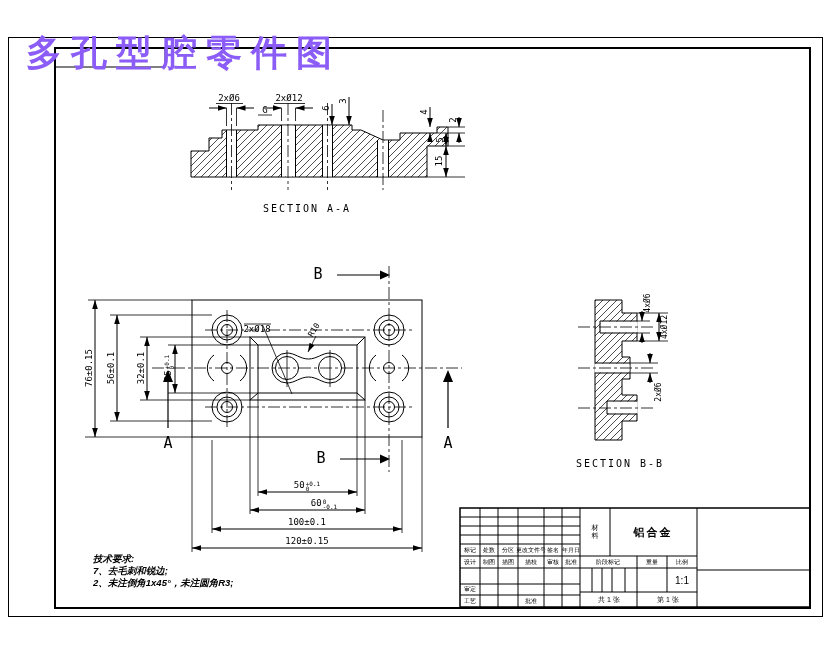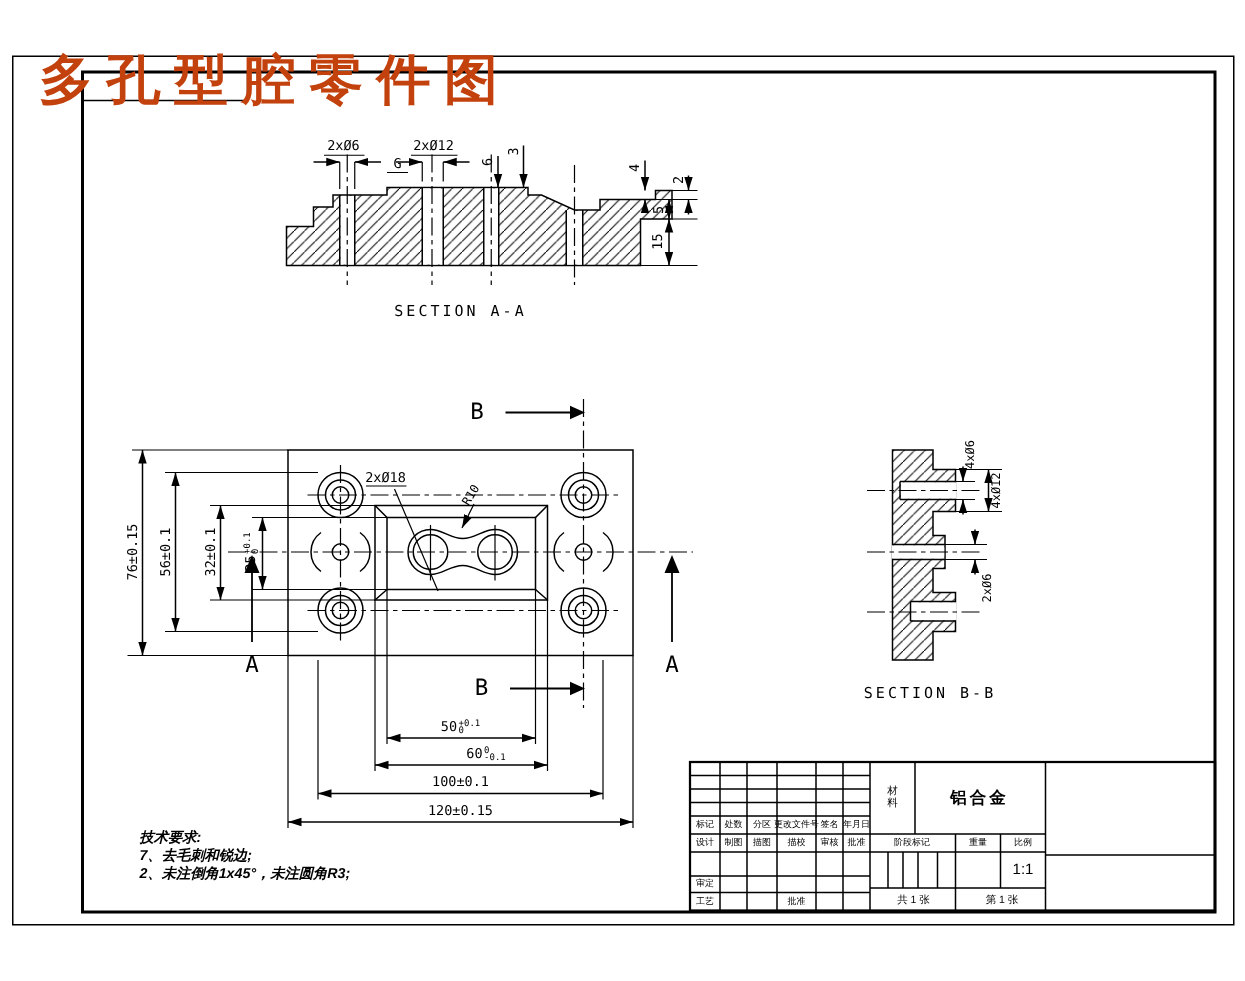--- a/index.html
+++ b/index.html
@@ -11,21 +11,21 @@
   .rot{transform:translate(-50%,-50%) rotate(-90deg);}
   .rot60{transform:translate(-50%,-50%) rotate(-58deg);}
   .dim{font-family:"DejaVu Sans Mono",monospace;font-size:9px;}
   .dimsm{font-family:"DejaVu Sans Mono",monospace;font-size:8px;}
   .tolcol{display:inline-flex;flex-direction:column;vertical-align:middle;
           font-size:6px;line-height:5px;font-style:normal;margin-left:1px;}
   .tolcol i{font-style:normal;}
   .letter{font-family:"DejaVu Sans Mono",monospace;font-size:15px;}
   .seclabel{font-family:"DejaVu Sans Mono",monospace;font-size:10px;letter-spacing:2px;}
   .main-title{left:26px;top:34px;font-family:"Liberation Serif",serif;font-weight:bold;
-              font-size:36px;letter-spacing:9px;color:#c2410c;line-height:38px;}
+              font-size:36px;letter-spacing:9px;color:#8b5cf6;line-height:38px;}
   .notes{left:93px;top:553px;font-size:9.5px;font-weight:bold;line-height:12px;font-style:italic;}
   .tb{font-size:6px;}
   .tb7{font-size:7px;}
   .tbmat{font-size:11px;font-weight:bold;letter-spacing:2px;}
   .tbscale{font-size:10px;}
   .tbstack{width:10px;white-space:normal;text-align:center;font-size:7px;line-height:8px;}
 </style>
 </head>
 <body>
 
@@ -198,21 +198,21 @@
 <span class="t rot dim" style="left:439px;top:161px">15</span>
 <span class="t ctr seclabel" style="left:307px;top:208px">SECTION A-A</span>
 
 <span class="t rot dim" style="left:89px;top:368px">76±0.15</span>
 <span class="t rot dim" style="left:111px;top:368px">56±0.1</span>
 <span class="t rot dim" style="left:141px;top:368px">32±0.1</span>
 <span class="t rot dim" style="left:168px;top:368px"><span>25</span><span class="tolcol">
         <i>+0.1</i>
         <i>0</i>
       </span></span>
-<span class="t ctr dim" style="left:257px;top:319px">2xØ18</span>
+<span class="t ctr dim" style="left:257px;top:329px">2xØ18</span>
 <span class="t rot60 dimsm" style="left:314px;top:330px">R10</span>
 <span class="t ctr dim" style="left:307px;top:485px"><span>50</span><span class="tolcol">
         <i>+0.1</i>
         <i>0</i>
       </span></span>
 <span class="t ctr dim" style="left:324px;top:503px"><span>60</span><span class="tolcol">
         <i>0</i>
         <i>-0.1</i>
       </span></span>
 <span class="t ctr dim" style="left:307px;top:522px">100±0.1</span>

